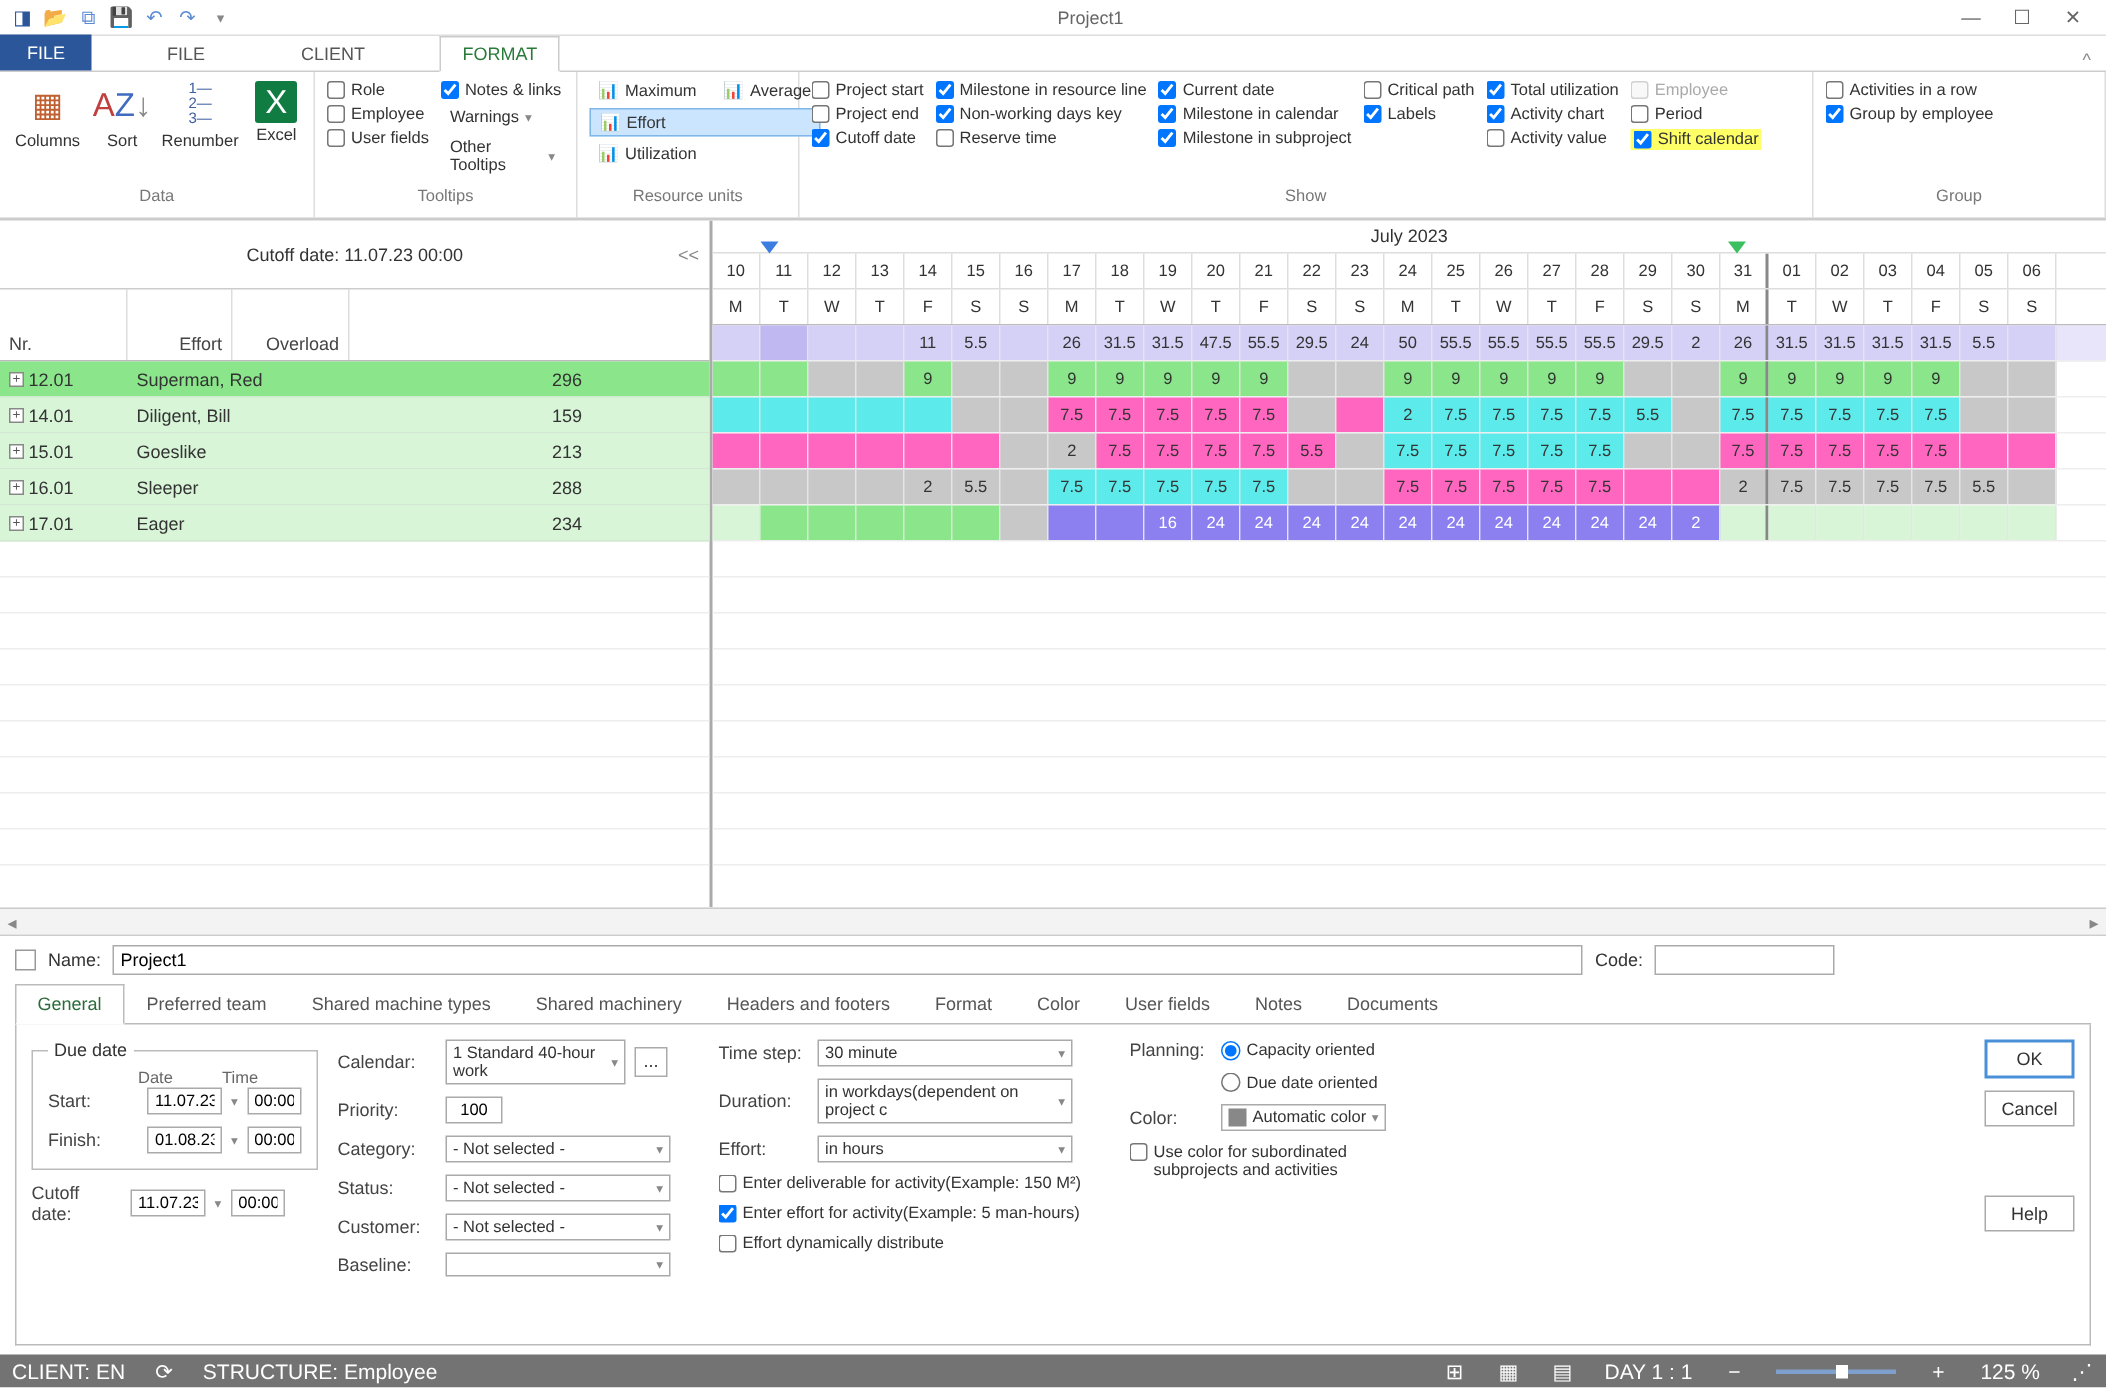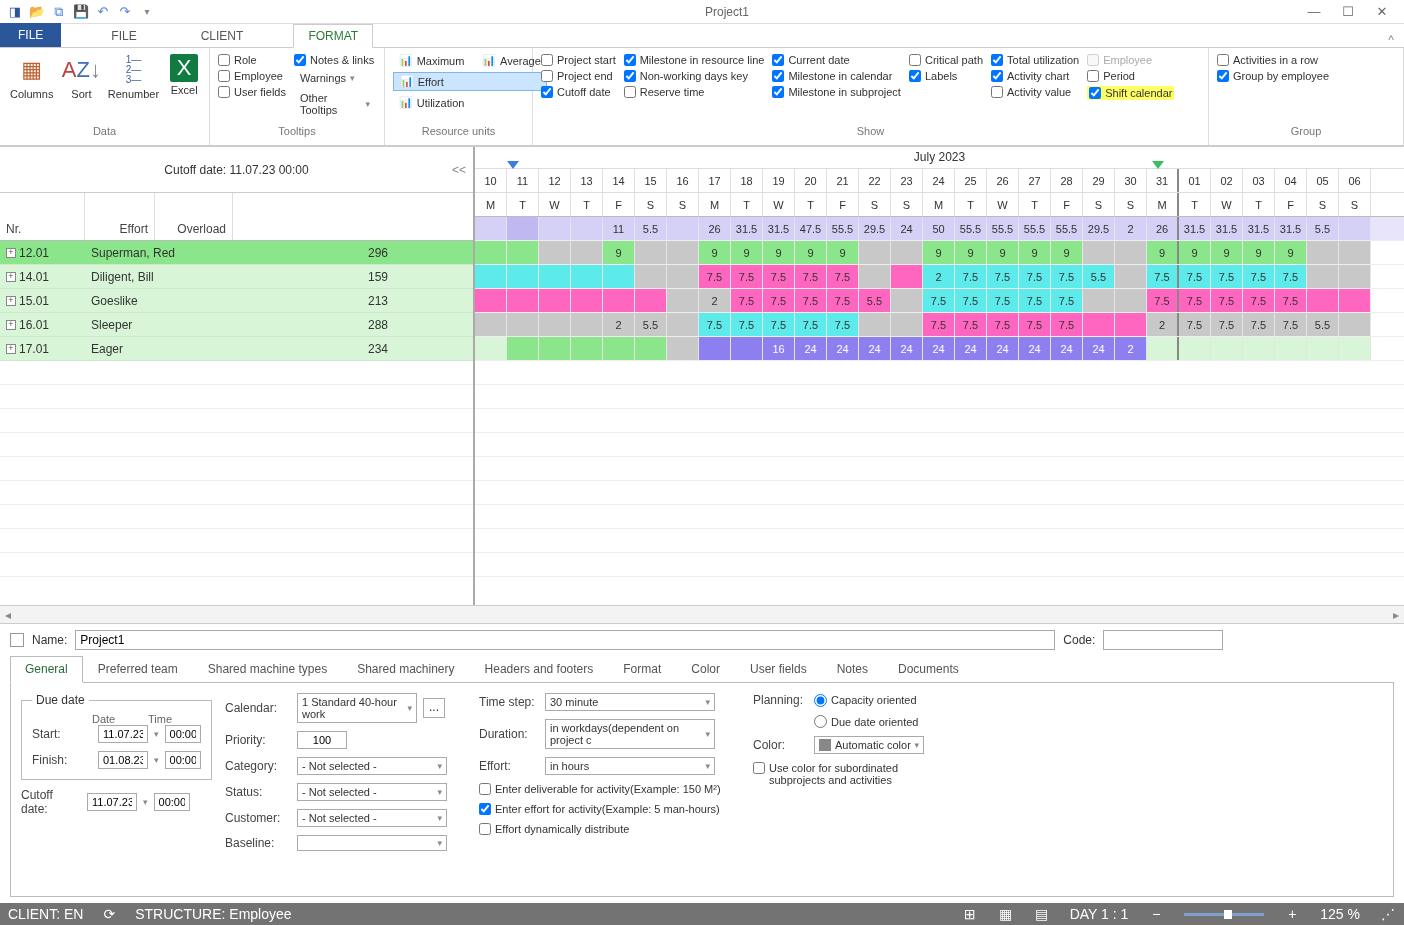--- a/index.html
+++ b/index.html
@@ -737,21 +737,21 @@
     <div class="pcol" style="width:230px;">
       <div class="field">
           <label style="width:66px;">Calendar:</label>
           <div class="sel" style="width:120px;">
             <span>1 Standard 40-hour work</span>
           </div>
           <div class="btn-ellipsis">...</div>
         </div>
       <div class="field">
           <label style="width:66px;">Priority:</label>
-          <input style="width: 50px; text-align: center;" value="100">
+          <input style="width: 38px; text-align: center;" value="100">
         </div>
       <div class="field">
           <label style="width:66px;">Category:</label>
           <div class="sel">
             <span>- Not selected -</span>
           </div>
         </div>
       <div class="field">
           <label style="width:66px;">Status:</label>
           <div class="sel">
@@ -828,20 +828,26 @@
               <span>Automatic color</span>
             </span>
           </div>
         </div>
       <label class="ckrow" style="align-items:flex-start;">
           <input type="checkbox" style="">
           <span style="white-space:normal;width:160px;">Use color for subordinated subprojects and activities</span>
         </label>
     </div>
 
+    <div class="propbtns">
+      <div class="propbtn primary">OK</div>
+      <div class="propbtn">Cancel</div>
+      <div style="height:30px;"></div>
+      <div class="propbtn">Help</div>
+    </div>
   </div>
 </div>
 
 <div class="statusbar">
   <span>CLIENT: EN</span>
   <span>⟳</span>
   <span>STRUCTURE: Employee</span>
   <div class="spacer"></div>
   <span class="sbtn">⊞</span>
   <span class="sbtn">▦</span>

